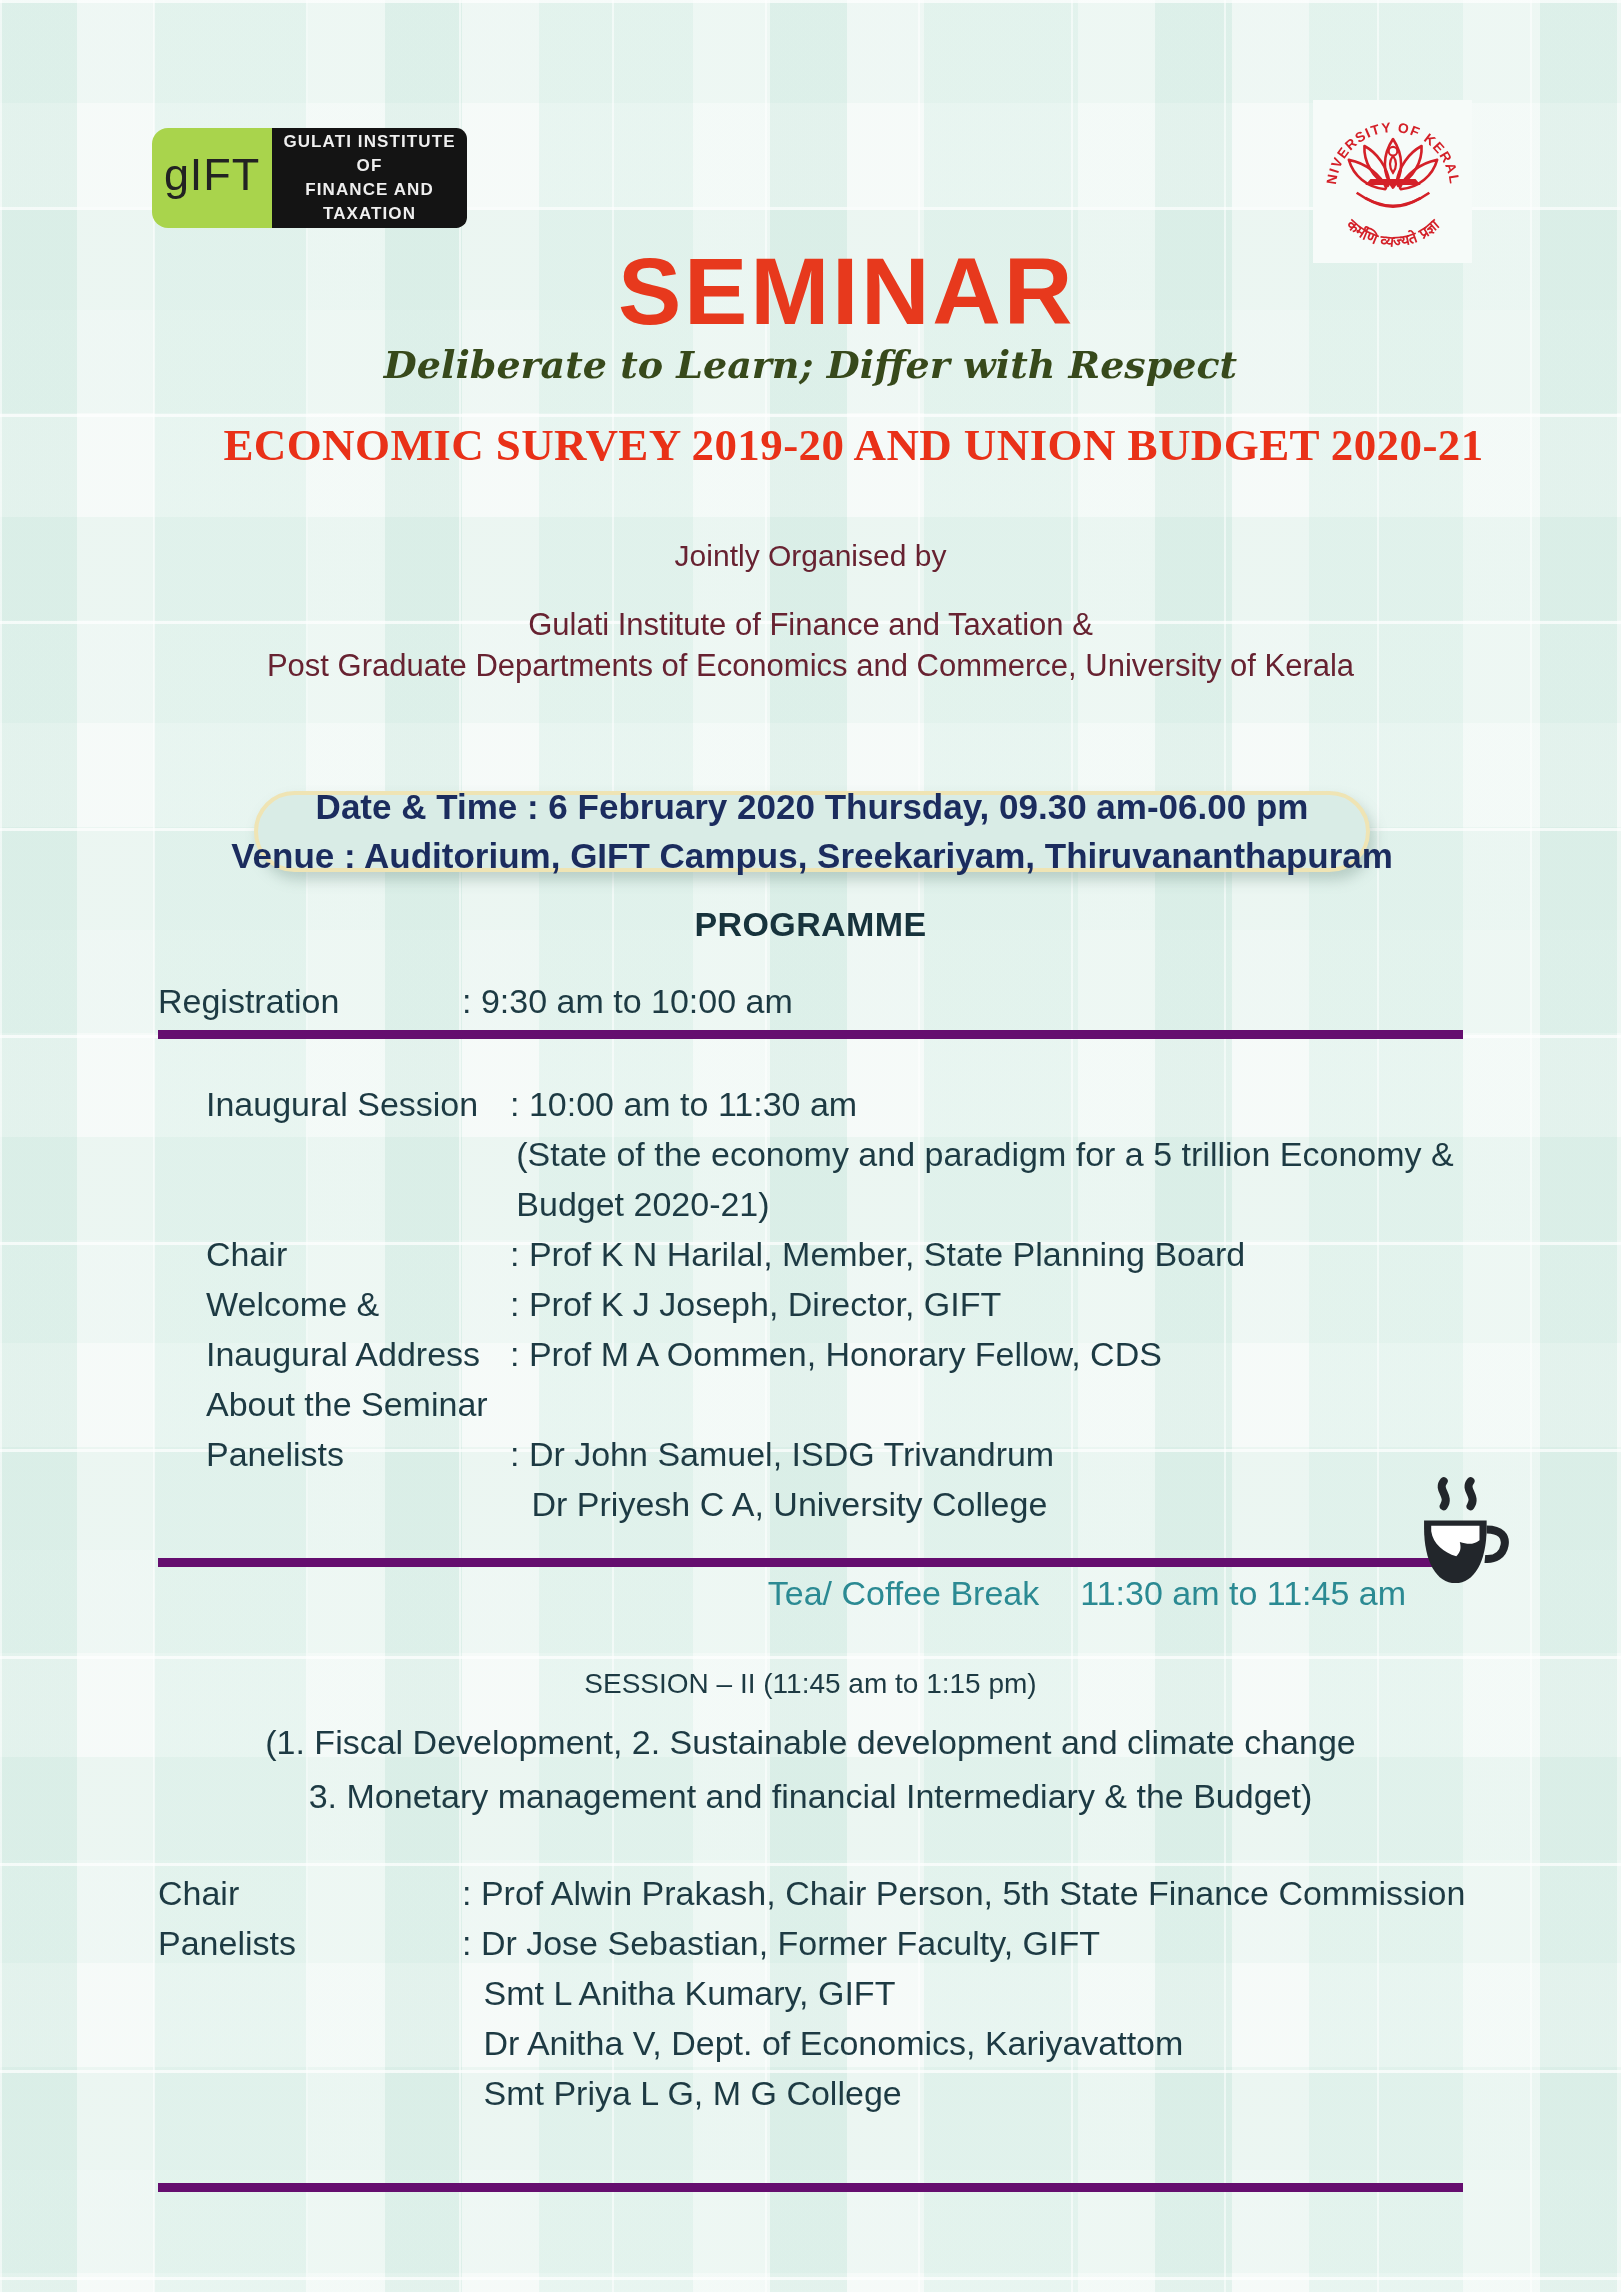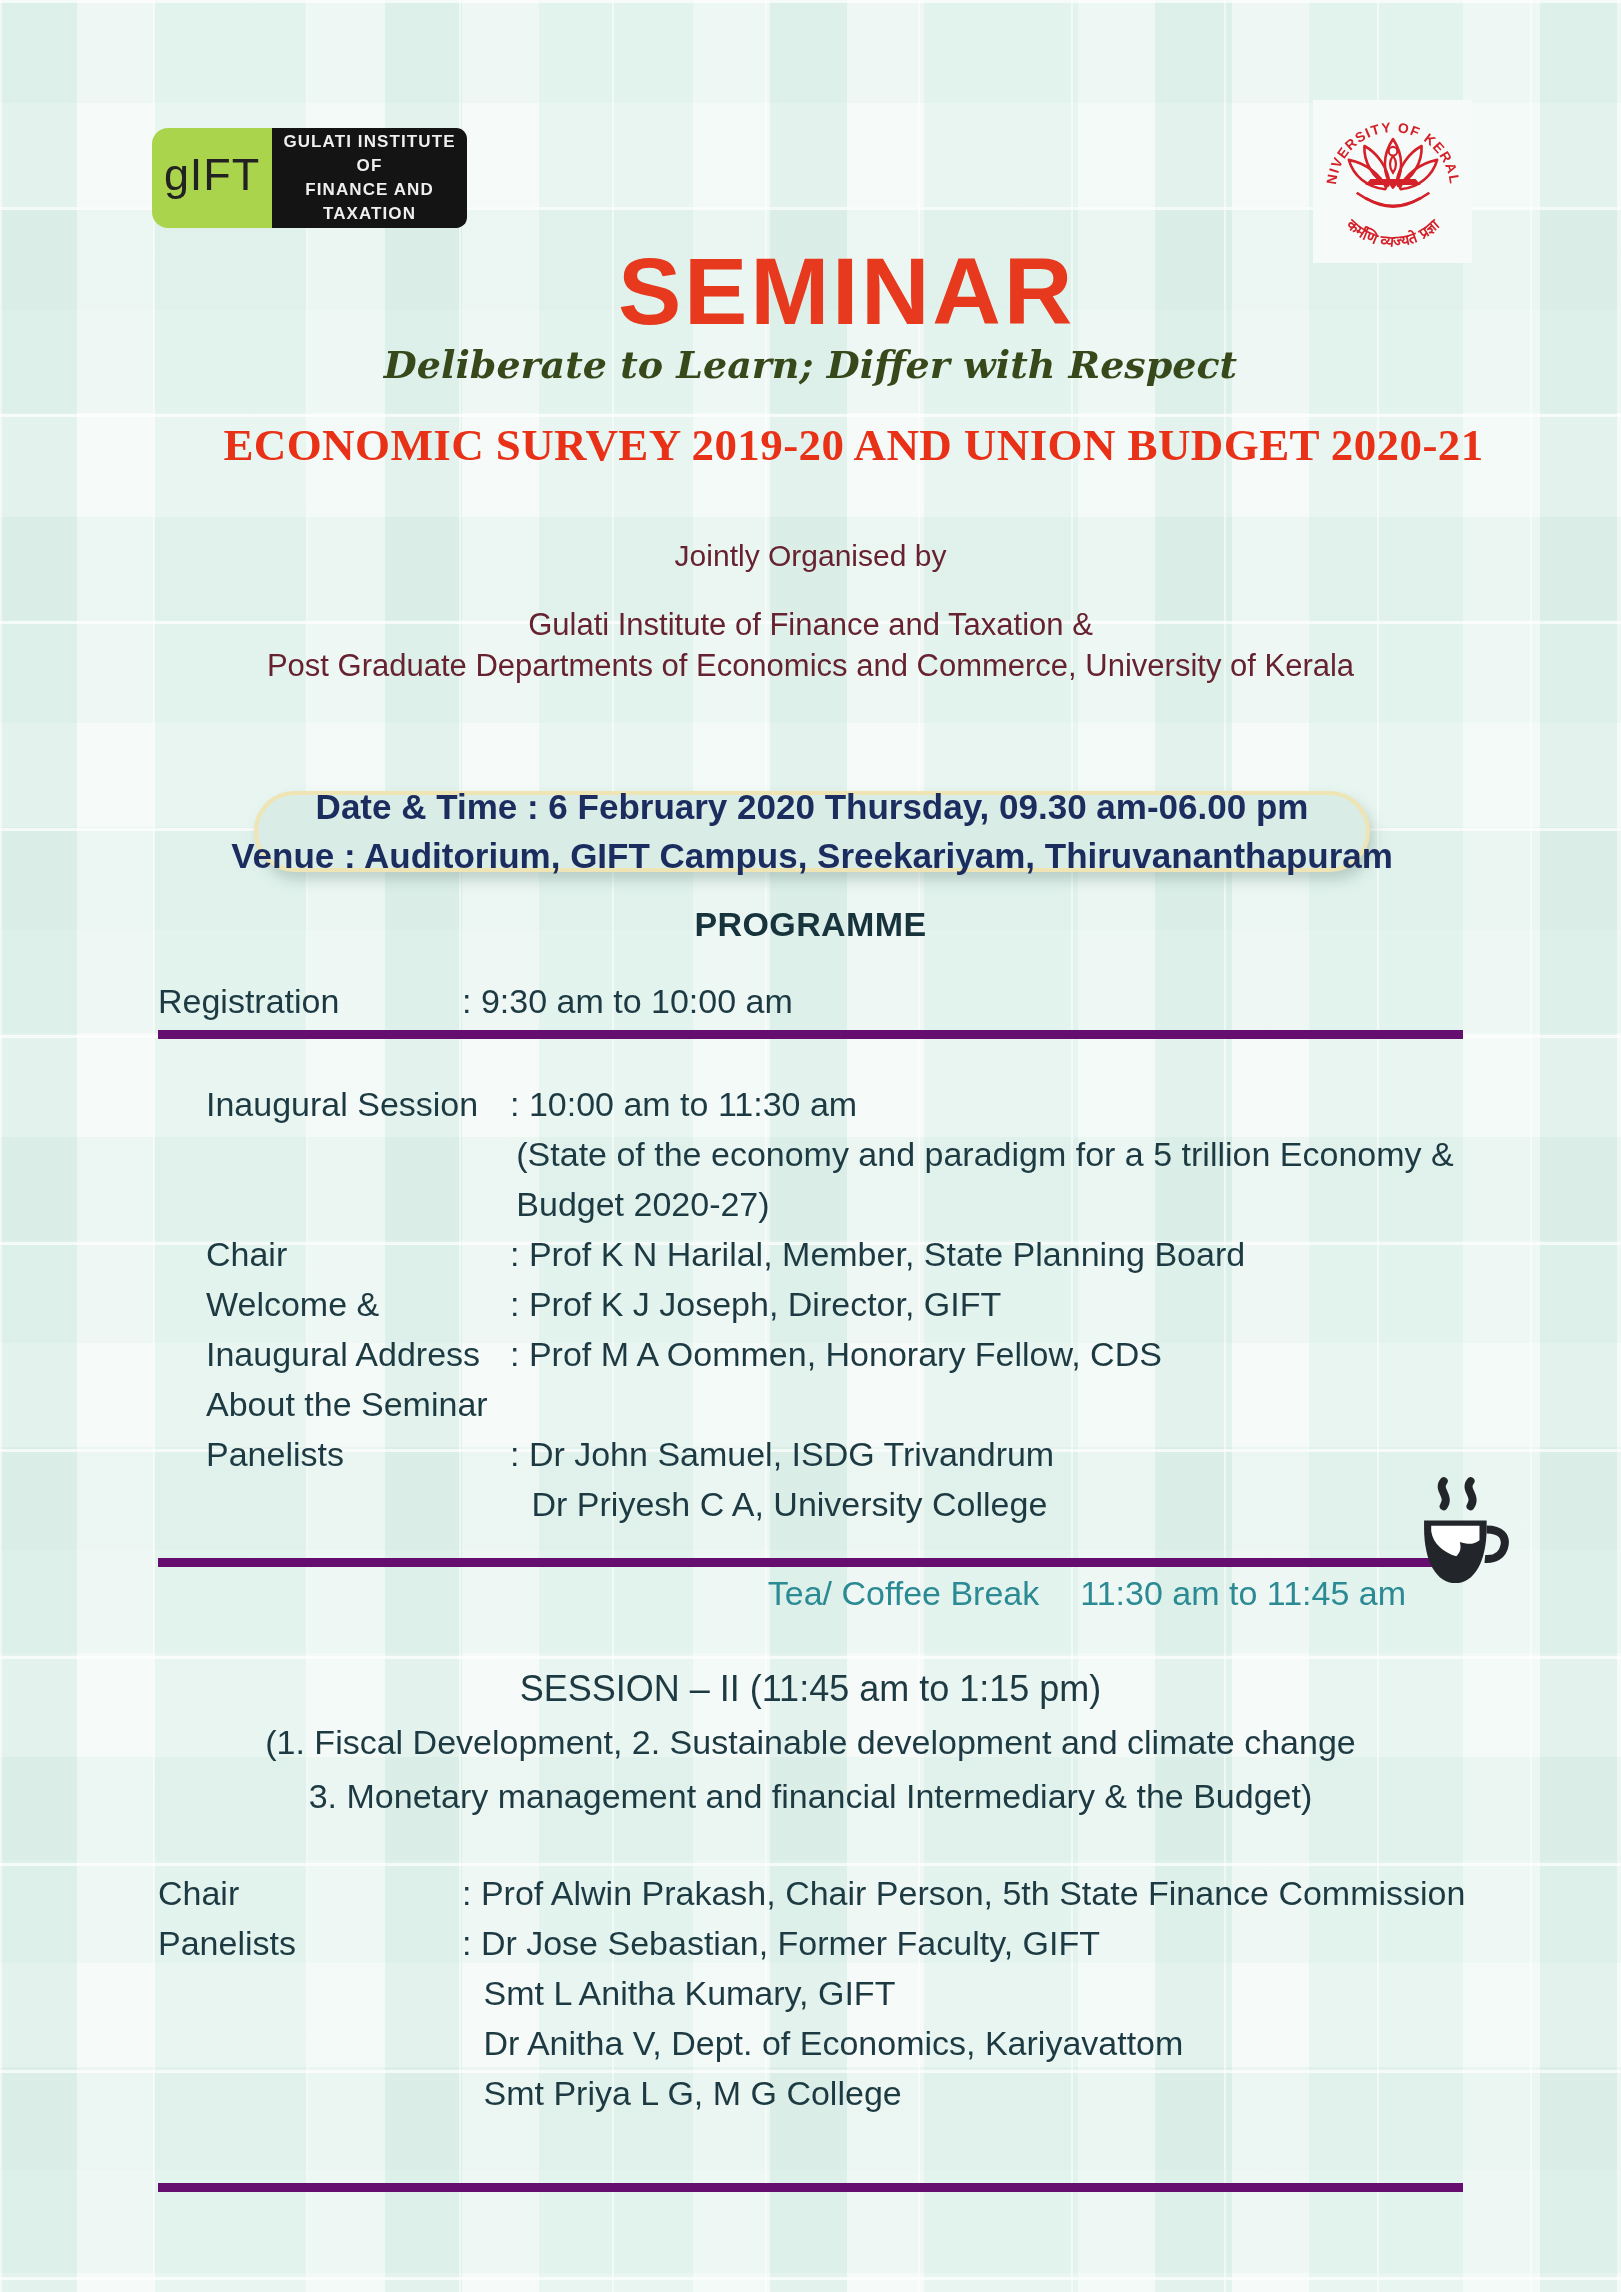--- a/index.html
+++ b/index.html
@@ -89,21 +89,21 @@
 
   .tea-break{
     position:absolute;top:1574px;right:215px;
     display:flex;gap:41px;align-items:baseline;
     font-size:34px;color:#2b8a93;font-weight:500;white-space:nowrap;
   }
   .cup{position:absolute;left:1415px;top:1474px;}
 
   .s2-heading{
     position:absolute;left:0;top:1668px;width:100%;text-align:center;
-    font-size:36px;color:#1d3a43;
+    font-size:28px;color:#1d3a43;
   }
   .s2-topic1{position:absolute;left:0;top:1723px;width:100%;text-align:center;font-size:34px;color:#1d3a43;}
   .s2-topic2{position:absolute;left:0;top:1777px;width:100%;text-align:center;font-size:34px;color:#1d3a43;}
 </style>
 </head>
 <body>
 
 <div class="page">
 
   <div class="gift-logo">
@@ -170,21 +170,21 @@
     <div class="prow">
       <span class="plabel">Inaugural Session</span>
       <span class="pvalue">: 10:00 am to 11:30 am</span>
     </div>
     <div class="prow ind1">
       <span class="plabel"></span>
       <span class="pvalue">(State of the economy and paradigm for a 5 trillion Economy &amp;</span>
     </div>
     <div class="prow ind1">
       <span class="plabel"></span>
-      <span class="pvalue">Budget 2020-27)</span>
+      <span class="pvalue">Budget 2020-21)</span>
     </div>
     <div class="prow">
       <span class="plabel">Chair</span>
       <span class="pvalue">: Prof K N Harilal, Member, State Planning Board</span>
     </div>
     <div class="prow">
       <span class="plabel">Welcome &amp;</span>
       <span class="pvalue">: Prof K J Joseph, Director, GIFT</span>
     </div>
     <div class="prow">

